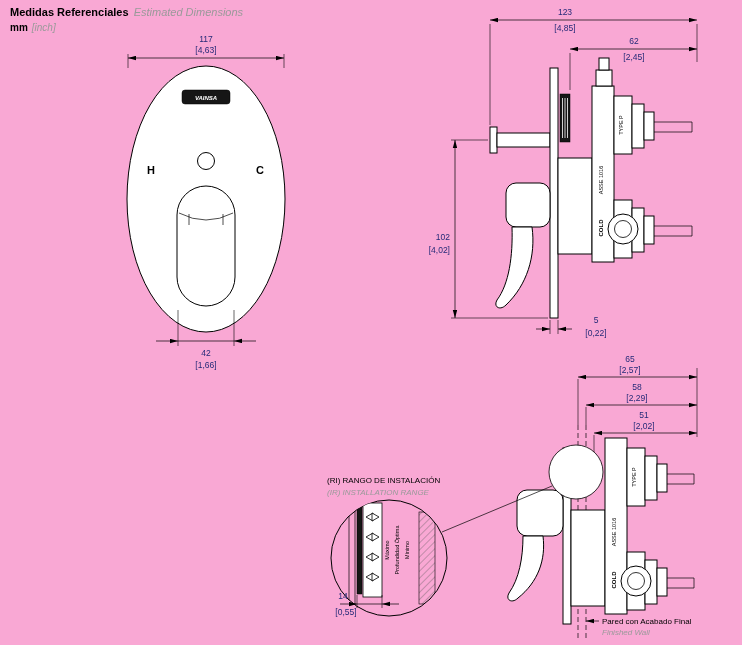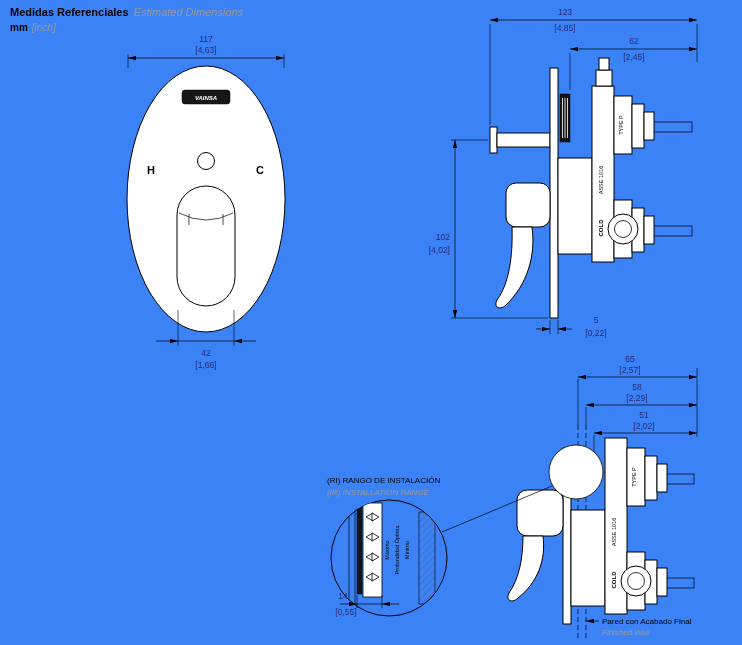--- a/index.html
+++ b/index.html
@@ -1,17 +1,17 @@
 <!DOCTYPE html>
 <html style="--dim-text: #252a78; --muted: #9a9a9a;"><head>
 <meta charset="utf-8">
 <style>
   :root{--dim-text:#252a78;--muted:#9a9a9a}
   html,body{margin:0;padding:0;background:#fff}
-  .page{width:742px;height:645px;position:relative;background:#3b82f6;font-family:"Liberation Sans",sans-serif;overflow:hidden}
+  .page{width:742px;height:645px;position:relative;background:#f9a8d4;font-family:"Liberation Sans",sans-serif;overflow:hidden}
   svg{display:block}
   .ln{stroke:#000;stroke-width:1;fill:none}
   .lnt{stroke:#000;stroke-width:.7;fill:none}
   .fw{fill:#fff;stroke:#000;stroke-width:1}
   .fwt{fill:#fff;stroke:#000;stroke-width:.8}
   .dk{fill:#161616;stroke:#000;stroke-width:.5}
   .wm{stroke:#fff;stroke-width:.8}
   .dim{stroke:#000;stroke-width:.7;fill:none}
   .ext{stroke:#000;stroke-width:.6;fill:none}
   .dash{stroke:#000;stroke-width:.7;fill:none;stroke-dasharray:5 3}

